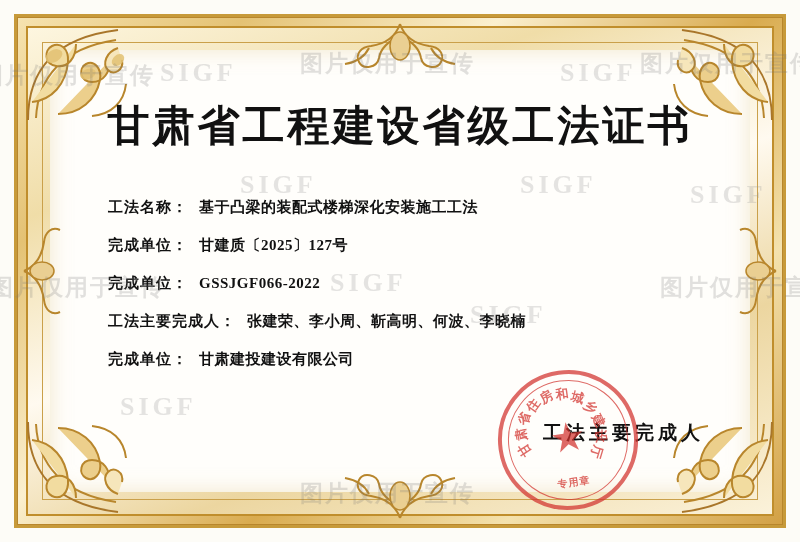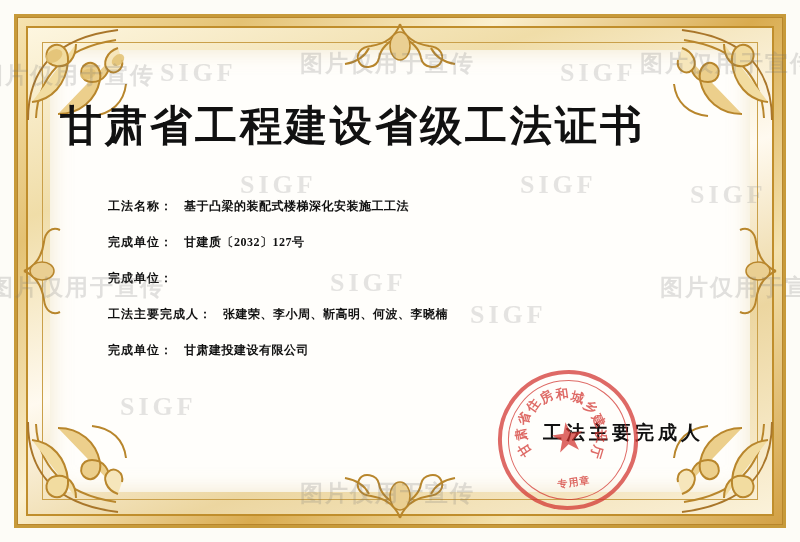--- a/index.html
+++ b/index.html
@@ -116,37 +116,38 @@
   .content {
     position: absolute;
     left: 60px;
     top: 60px;
     right: 60px;
     bottom: 60px;
   }
 
   .cert-title {
     margin-top: 38px;
+    text-align: center;
     font-family: "Liberation Serif", serif;
     font-weight: bold;
     font-size: 42px;
     letter-spacing: 3px;
     color: #111111;
     white-space: nowrap;
   }
 
   .fields {
     margin-top: 44px;
     padding-left: 48px;
   }
   .field-row {
     display: flex;
     align-items: baseline;
     margin-bottom: 19px;
-    font-size: 12px;
+    font-size: 15px;
     color: #111111;
     white-space: nowrap;
   }
   .field-label {
     font-weight: bold;
     letter-spacing: 1px;
   }
   .field-value {
     margin-left: 11px;
     font-weight: bold;
@@ -343,24 +344,25 @@
 
     <div class="cert-title">甘肃省工程建设省级工法证书</div>
 
     <div class="fields">
       <div class="field-row">
         <span class="field-label">工法名称：</span>
         <span class="field-value">基于凸梁的装配式楼梯深化安装施工工法</span>
       </div>
       <div class="field-row">
         <span class="field-label">完成单位：</span>
-        <span class="field-value">甘建质〔2032〕127号</span>
+        <span class="field-value">甘建质〔2025〕127号</span>
       </div>
       <div class="field-row">
         <span class="field-label">完成单位：</span>
+        <span class="field-value latin">GSSJGF066-2022</span>
       </div>
       <div class="field-row">
         <span class="field-label">工法主要完成人：</span>
         <span class="field-value">张建荣、李小周、靳高明、何波、李晓楠</span>
       </div>
       <div class="field-row">
         <span class="field-label">完成单位：</span>
         <span class="field-value">甘肃建投建设有限公司</span>
       </div>
     </div>

